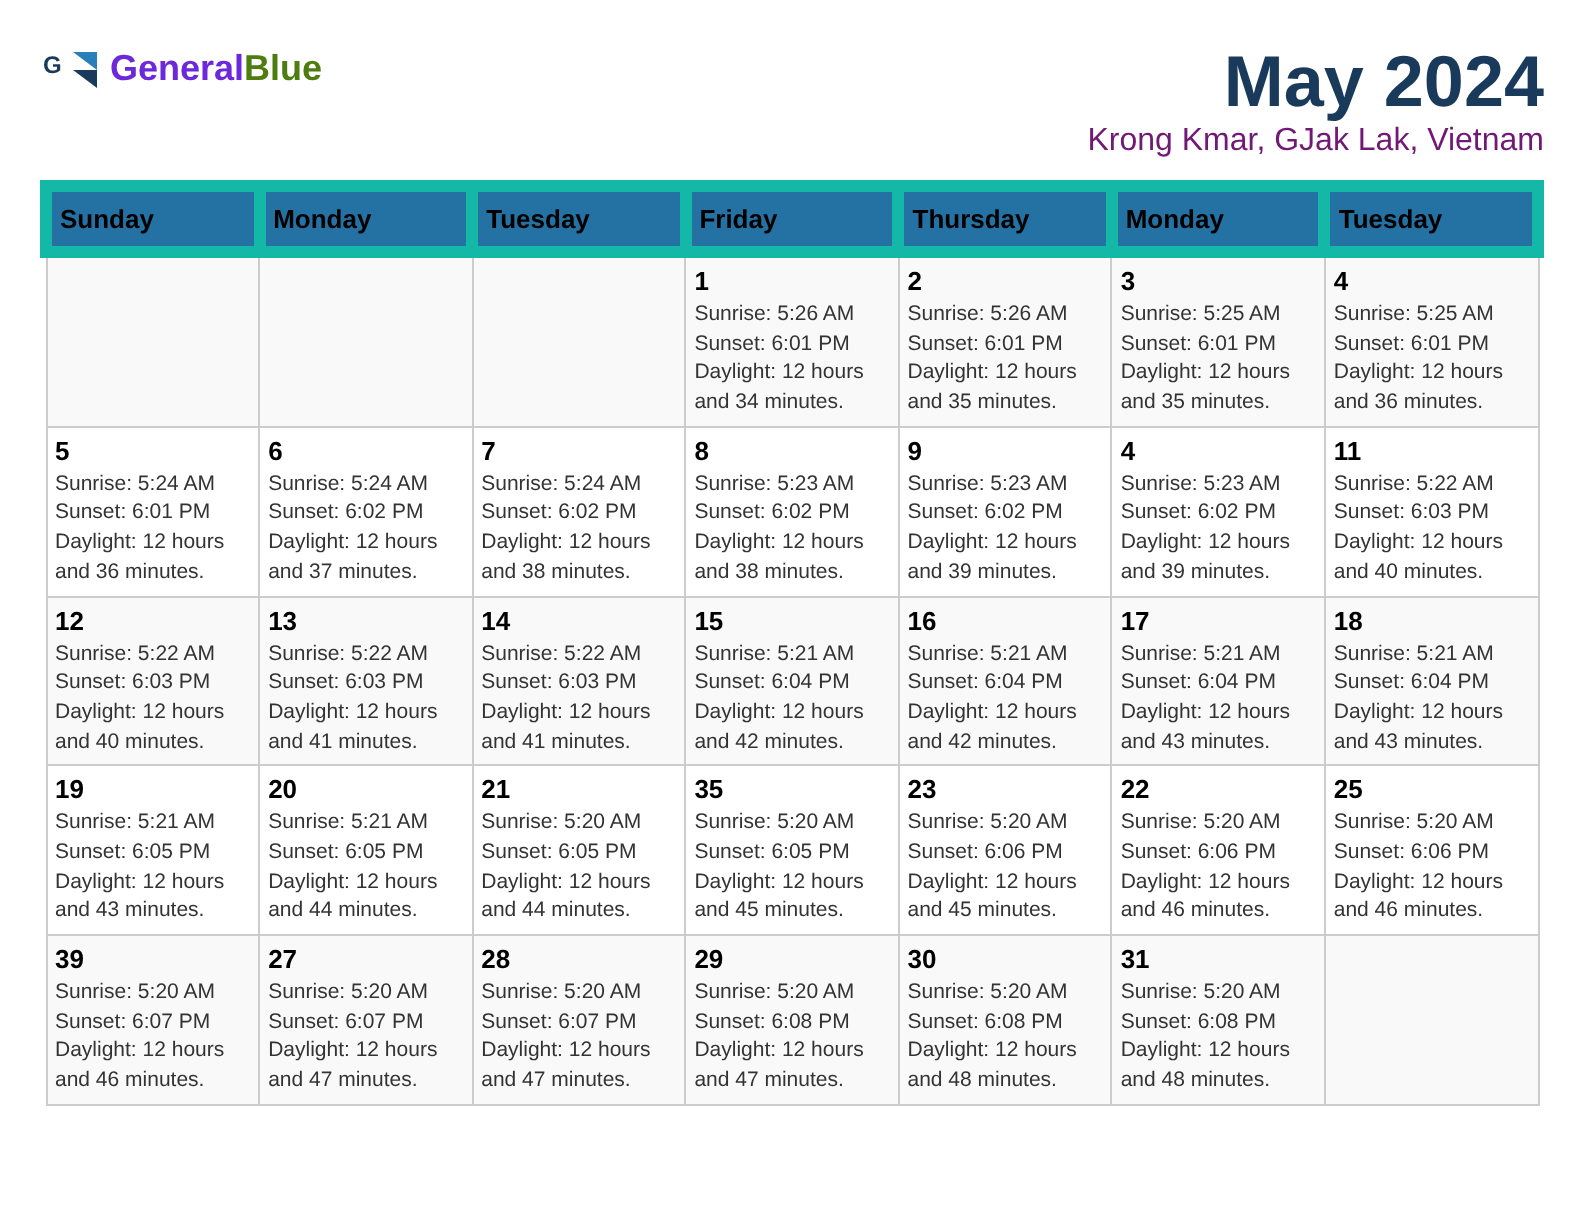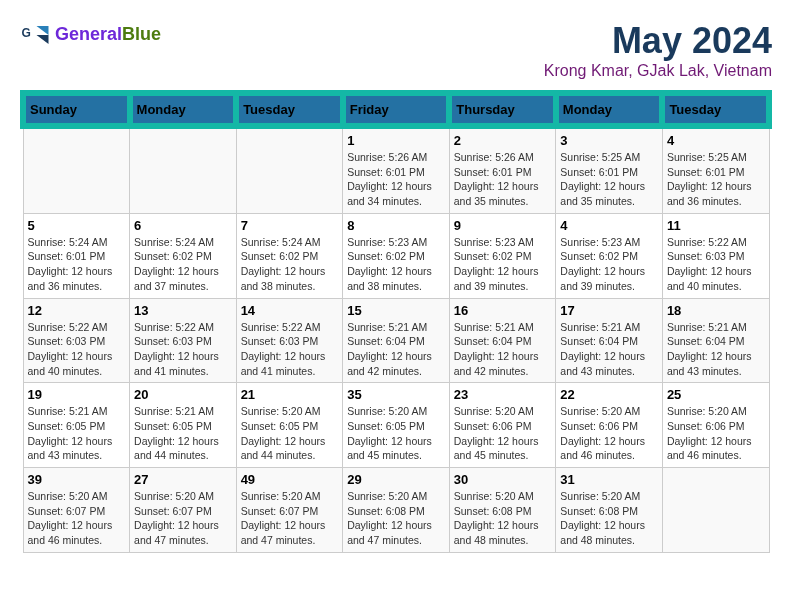--- a/index.html
+++ b/index.html
@@ -316,21 +316,21 @@
 and 46 minutes.</div>
         </td>
         <td>
           <span class="day-number">27</span>
           <div class="day-info" style="white-space: pre-line;">Sunrise: 5:20 AM
 Sunset: 6:07 PM
 Daylight: 12 hours
 and 47 minutes.</div>
         </td>
         <td>
-          <span class="day-number">49</span>
+          <span class="day-number">28</span>
           <div class="day-info" style="white-space: pre-line;">Sunrise: 5:20 AM
 Sunset: 6:07 PM
 Daylight: 12 hours
 and 47 minutes.</div>
         </td>
         <td>
           <span class="day-number">29</span>
           <div class="day-info" style="white-space: pre-line;">Sunrise: 5:20 AM
 Sunset: 6:08 PM
 Daylight: 12 hours

